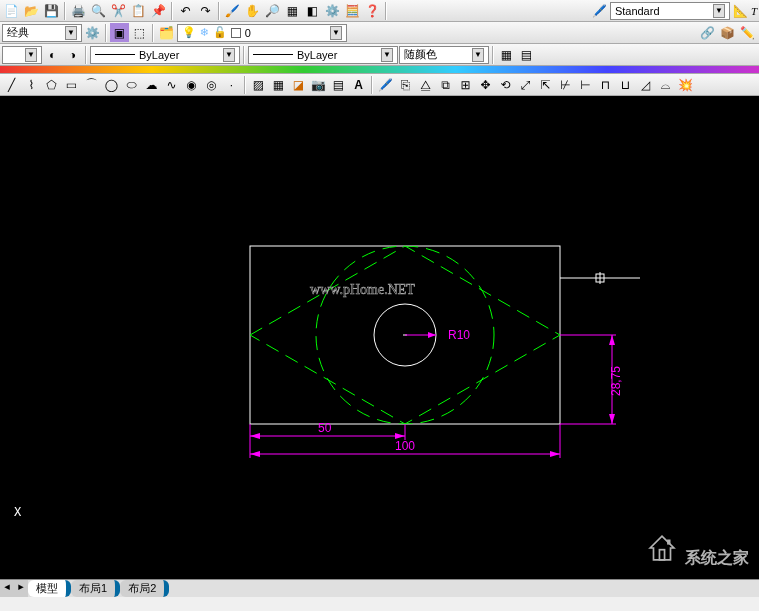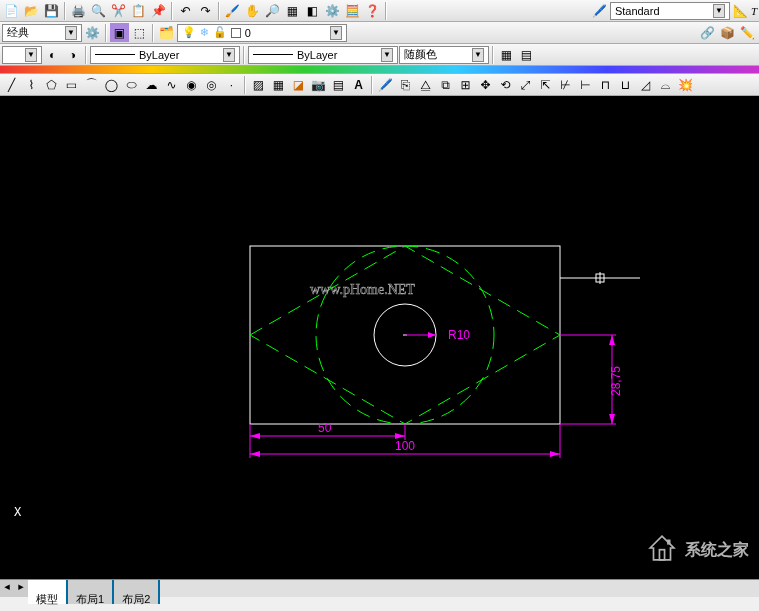--- a/index.html
+++ b/index.html
@@ -73,36 +73,37 @@
       height: 100%;
     }
     .tabs {
       display: flex;
       background: #e0e0e0;
       height: 18px;
       font-size: 11px;
       border-top: 1px solid #888;
     }
     .tab {
-      padding: 12px 8px;
-      border-right: 2px solid #0369a1;
+      padding: 1px 8px;
+      border-right: 5px solid #0369a1;
       background: #d0d0d0;
       cursor: pointer;
+      border-radius: 6px;
     }
     .tab.active { background: #fff; }
     .watermark {
       position: absolute;
       bottom: 10px;
       right: 10px;
       color: rgba(255,255,255,0.7);
       font-size: 16px;
       font-weight: bold;
       pointer-events: none;
       display: flex;
-      align-items: center;
+      align-items: flex-end;
       gap: 6px;
     }
     .house-logo svg { opacity: 0.7; }
     .ycoord {
       position: absolute;
       bottom: 60px;
       left: 14px;
       color: white;
       font-size: 12px;
       font-family: monospace;

